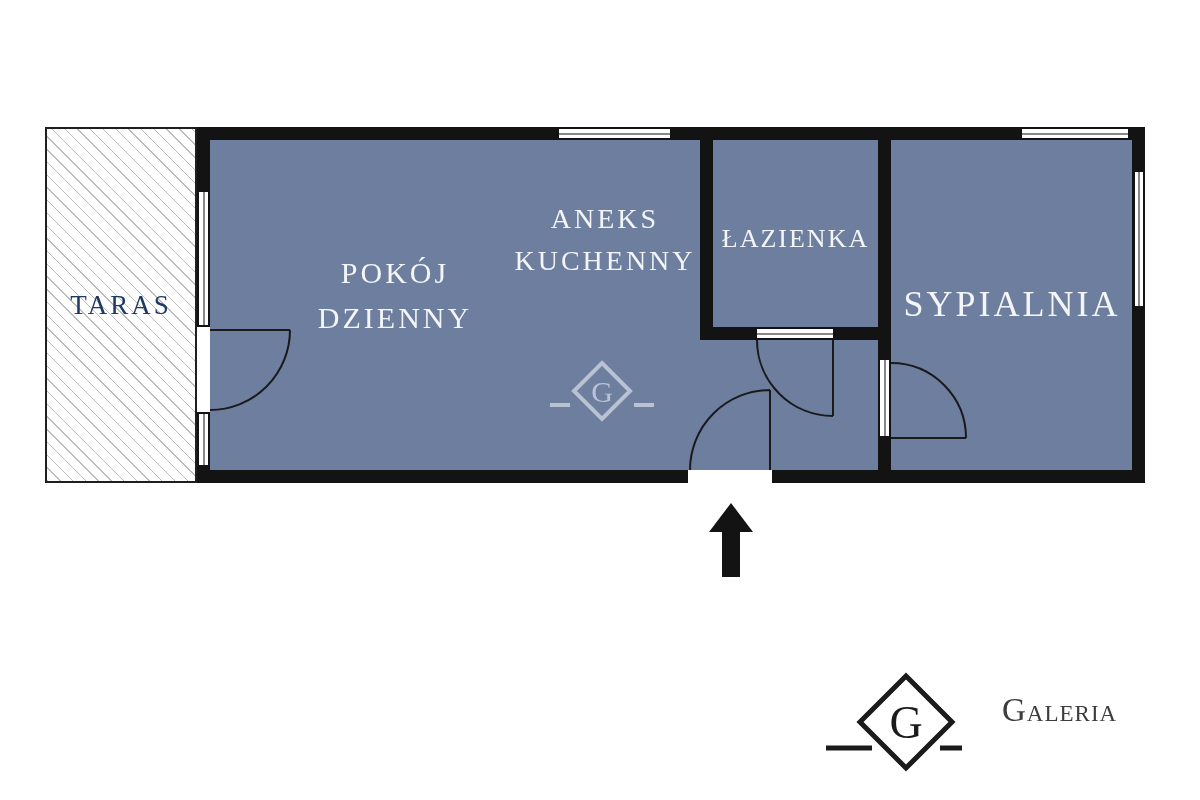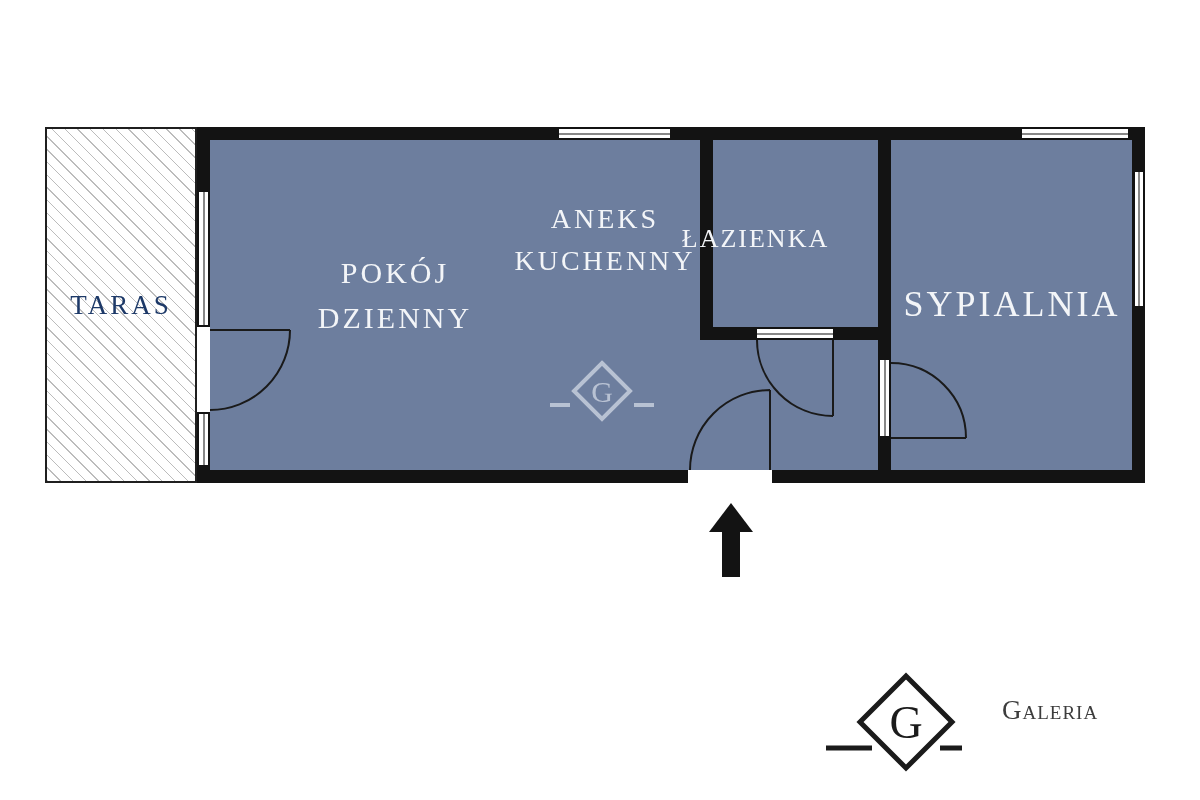--- a/index.html
+++ b/index.html
@@ -18,21 +18,21 @@
   .gap{position:absolute;background:#ffffff;}
   .rlabel{position:absolute;color:#f3f5f8;letter-spacing:3px;text-align:center;line-height:1.5;}
   .rlabel span{display:block;}
   .overlay{position:absolute;left:0;top:0;}
   .wm{position:absolute;left:540px;top:350px;opacity:0.85;}
   .arrow-stem{position:absolute;left:722px;top:530px;width:18px;height:47px;background:#131313;}
   .arrow-head{position:absolute;left:709px;top:503px;width:0;height:0;
               border-left:22px solid transparent;border-right:22px solid transparent;border-bottom:29px solid #131313;}
   .brand-logo{position:absolute;left:820px;top:670px;}
   .brand-text{position:absolute;left:1002px;top:693px;color:#3d3d3d;}
-  .brand-line{display:block;font-variant:small-caps;font-size:27px;letter-spacing:1px;line-height:34px;}
+  .brand-line{display:block;font-variant:small-caps;font-size:33px;letter-spacing:1px;line-height:34px;}
 </style>
 </head>
 <body>
 
 <div class="stage">
 
   <div class="taras">
     <span class="taras-label">TARAS</span>
   </div>
 
@@ -64,21 +64,21 @@
   </svg>
 
   <div class="rlabel" style="left:480px;top:198px;width:250px;font-size:28px">
     <span>ANEKS</span>
     <span>KUCHENNY</span>
   </div>
   <div class="rlabel" style="left:270px;top:250px;width:250px;font-size:30px">
     <span>POKÓJ</span>
     <span>DZIENNY</span>
   </div>
-  <div class="rlabel" style="left:673px;top:219px;width:165px;font-size:26px;letter-spacing:2px">
+  <div class="rlabel" style="left:713px;top:219px;width:165px;font-size:26px;letter-spacing:2px">
     <span>ŁAZIENKA</span>
   </div>
   <div class="rlabel" style="left:891px;top:277px;width:242px;font-size:36px">
     <span>SYPIALNIA</span>
   </div>
 
   <svg class="wm" width="130" height="85" viewBox="0 0 130 85">
     <g stroke="#c6cedd" stroke-width="4" fill="none">
       <path d="M 62 13 L 90 41 L 62 69 L 34 41 Z"></path>
       <path d="M 10 55 L 30 55 M 94 55 L 114 55"></path>

